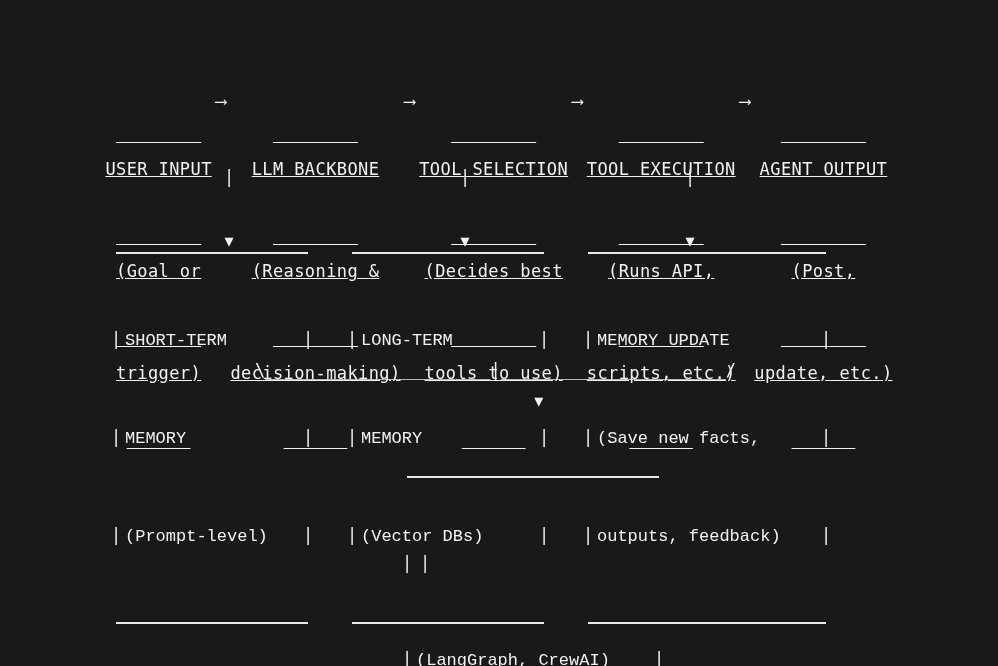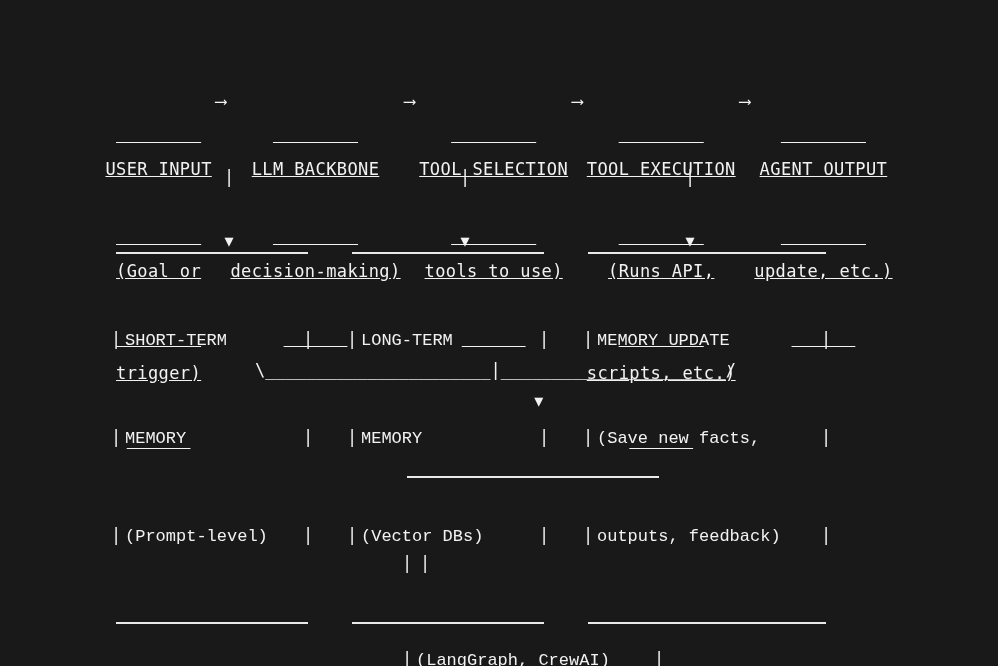--- a/index.html
+++ b/index.html
@@ -133,42 +133,45 @@
       <span class="stage">
         <span class="stage-title">USER INPUT</span>
         <span class="stage-sub">(Goal or</span>
         <span class="stage-sub">trigger)</span>
       </span>
 
       <span class="arrow-glyph">⟶</span>
 
       <span class="stage">
         <span class="stage-title">LLM BACKBONE</span>
+        <span class="stage-sub">(Reasoning &amp;</span>
         <span class="stage-sub">decision-making)</span>
       </span>
 
       <span class="arrow-glyph">⟶</span>
 
       <span class="stage">
         <span class="stage-title">TOOL SELECTION</span>
+        <span class="stage-sub">(Decides best</span>
         <span class="stage-sub">tools to use)</span>
       </span>
 
       <span class="arrow-glyph">⟶</span>
 
       <span class="stage">
         <span class="stage-title">TOOL EXECUTION</span>
         <span class="stage-sub">(Runs API,</span>
         <span class="stage-sub">scripts, etc.)</span>
       </span>
 
       <span class="arrow-glyph">⟶</span>
 
       <span class="stage">
         <span class="stage-title">AGENT OUTPUT</span>
+        <span class="stage-sub">(Post,</span>
         <span class="stage-sub">update, etc.)</span>
       </span>
 
     </div>
   </div>
 
   <div class="drop" style="left:218px; top:122px;">
     <span class="bar">|</span>
     <span class="tri">▼</span>
   </div>

